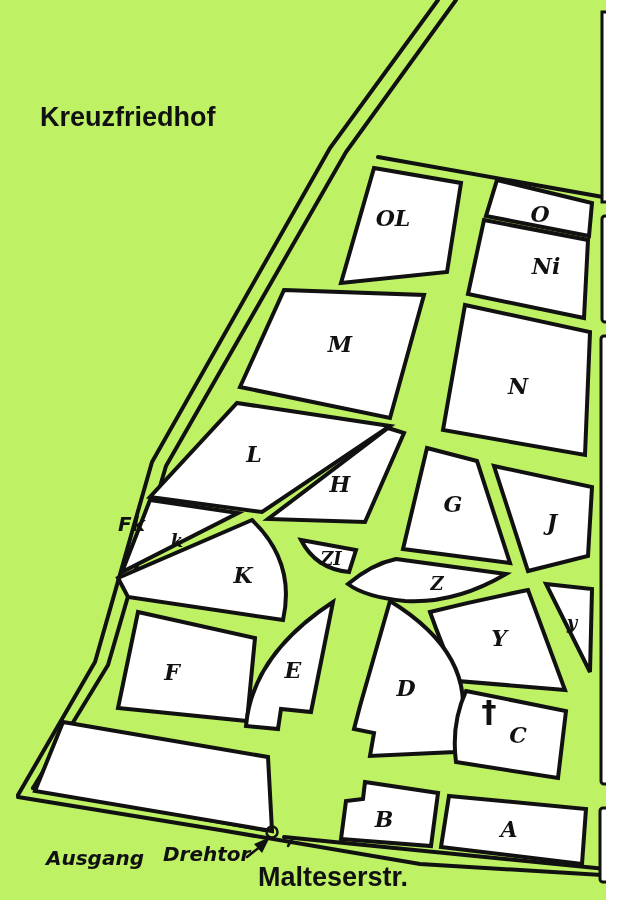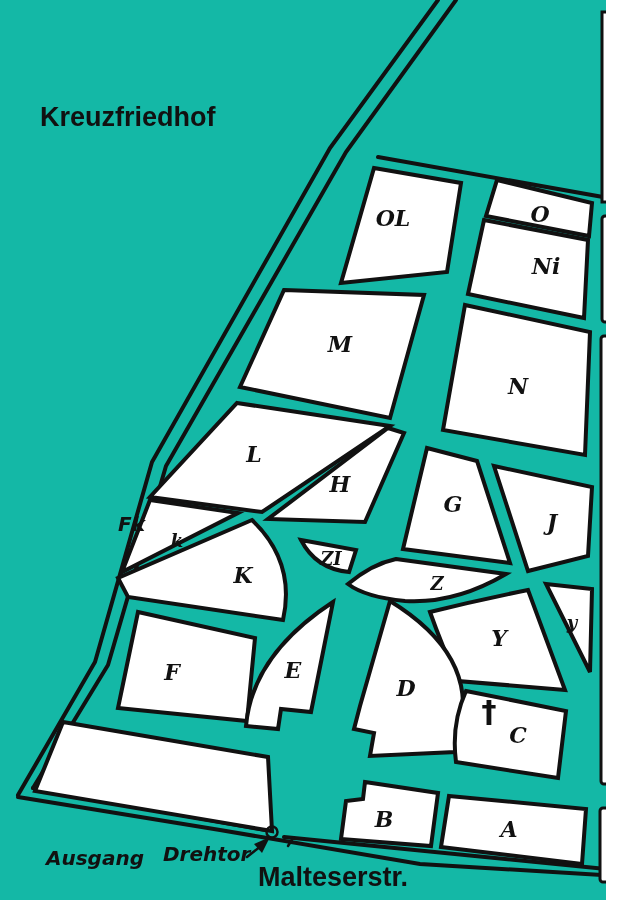--- a/index.html
+++ b/index.html
@@ -1,16 +1,16 @@
 <!DOCTYPE html>
 <html><head>
 <meta charset="utf-8">
 <style>
   html,body{margin:0;padding:0;background:#fff;}
-  .page{position:relative;width:606px;height:900px;background:#14b8a6;overflow:hidden;
+  .page{position:relative;width:606px;height:900px;background:#bef264;overflow:hidden;
         font-family:"Liberation Sans",sans-serif;}
   svg{position:absolute;left:0;top:0;}
   .plot{fill:#ffffff;stroke:#111111;stroke-width:4;stroke-linejoin:miter;}
   .road{fill:none;stroke:#111111;stroke-width:4;stroke-linecap:round;}
   .thin{fill:none;stroke:#111111;stroke-width:2.5;stroke-linecap:round;}
   .wall{fill:#ffffff;stroke:#111111;stroke-width:3;}
   .sec{font-family:"DejaVu Serif",serif;font-style:italic;font-weight:bold;
        font-size:22px;fill:#111;text-anchor:middle;}
   .sec.small{font-size:18px;}
   .hand{font-family:"DejaVu Sans",sans-serif;font-style:italic;font-weight:bold;

